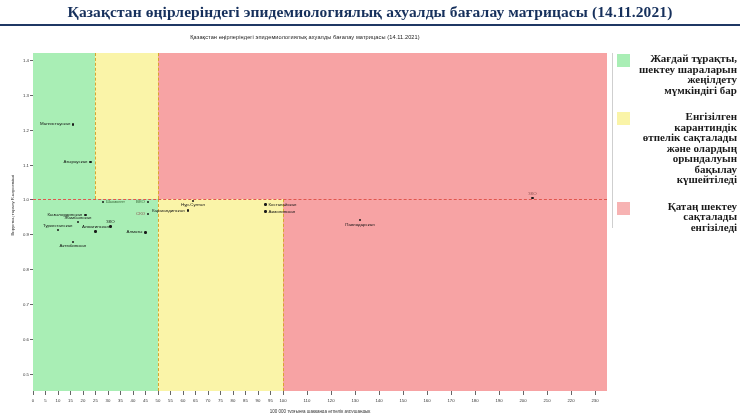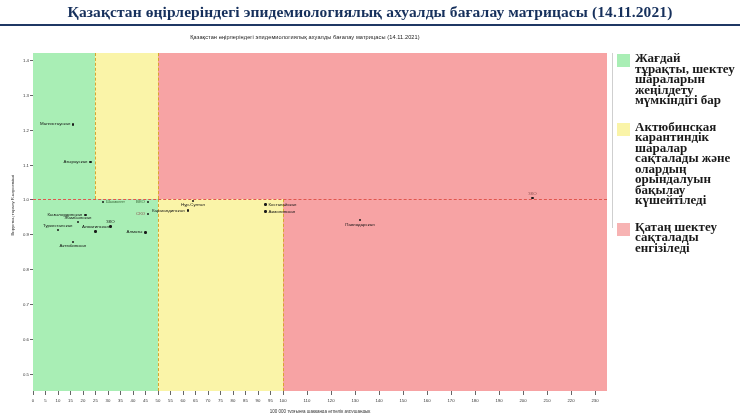--- a/index.html
+++ b/index.html
@@ -51,21 +51,21 @@
   #xlabel{
     position:absolute;left:33px;top:383px;width:574px;text-align:center;
     font-size:4.5px;color:#333;
   }
   
   #legend{position:absolute;left:617px;top:27px;width:120px;}
   .legend-row{display:flex;align-items:flex-start;margin-bottom:16px;}
   .swatch{width:13px;height:13px;flex:0 0 13px;margin-right:5px;margin-top:1px;}
   .legend-text{
     font-family:"Liberation Serif","DejaVu Serif",serif;
-    font-weight:bold;font-size:13px;line-height:10.5px;color:#1a1a1a;
+    font-weight:bold;font-size:11px;line-height:10.5px;color:#1a1a1a;text-align:right;
   }
   #legend-divider{position:absolute;left:612px;top:27px;width:0;height:175px;border-left:1px solid #cfcfcf;}
 </style>
 </head>
 <body>
 
 <div id="header">
   <div id="header-title">Қазақстан өңірлеріндегі эпидемиологиялық ахуалды бағалау матрицасы  (14.11.2021)</div>
 </div>
 
@@ -220,20 +220,20 @@
   <div id="xlabel">100 000 тұрғынға шаққанда өтпелік аурушаңдық</div>
 
   <div id="legend-divider"></div>
   <div id="legend">
       <div class="legend-row">
         <div class="swatch" style="background: rgb(169, 238, 181);"></div>
         <div class="legend-text">Жағдай тұрақты, шектеу шараларын жеңілдету мүмкіндігі бар</div>
       </div>
       <div class="legend-row">
         <div class="swatch" style="background: rgb(250, 244, 168);"></div>
-        <div class="legend-text">Актюбинская карантиндік шаралар сақталады және олардың орындалуын бақылау күшейтіледі</div>
+        <div class="legend-text">Енгізілген карантиндік өтпелік сақталады және олардың орындалуын бақылау күшейтіледі</div>
       </div>
       <div class="legend-row">
         <div class="swatch" style="background: rgb(247, 179, 179);"></div>
         <div class="legend-text">Қатаң шектеу сақталады енгізіледі</div>
       </div>
     </div>
 </div>
 
 </body></html>

